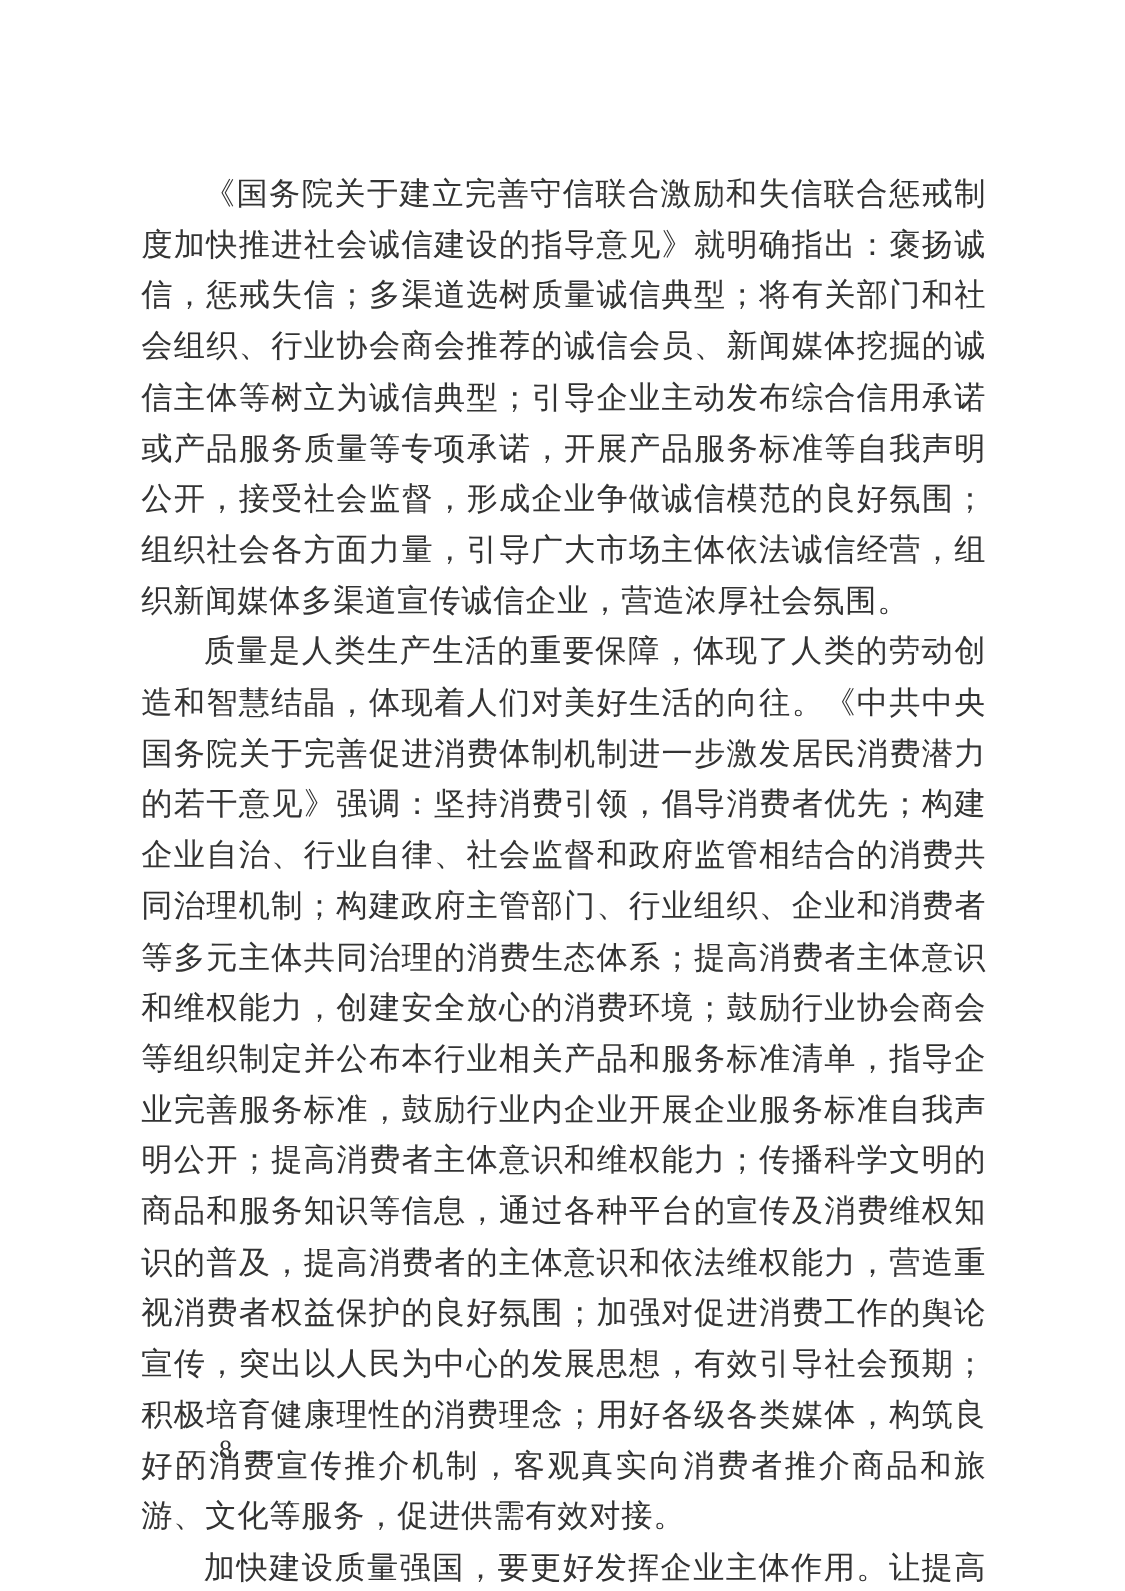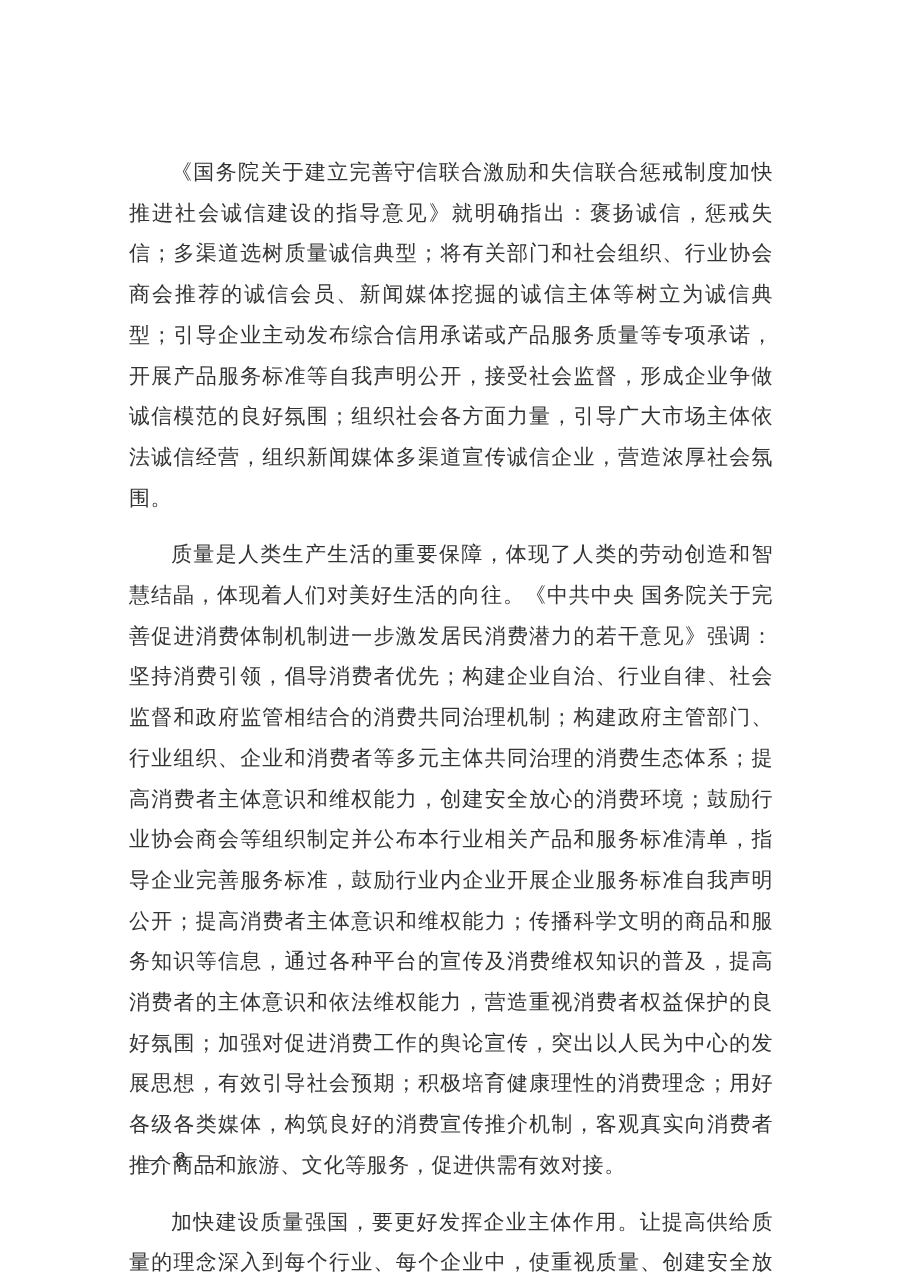--- a/index.html
+++ b/index.html
@@ -19,23 +19,23 @@
     background: #ffffff;
     overflow: hidden;
   }
   .content {
     position: absolute;
     left: 113px;
     top: 136px;
     width: 676px;
   }
   .para {
-    margin: 16px;
+    margin: 0;
     text-indent: 2em;
-    font-size: 21px;
+    font-size: 25px;
     line-height: 40.7px;
     text-align: justify;
     color: #333333;
     letter-spacing: 0.6px;
     font-weight: 400;
   }
   .footer {
     position: absolute;
     left: 143px;
     top: 1146px;

